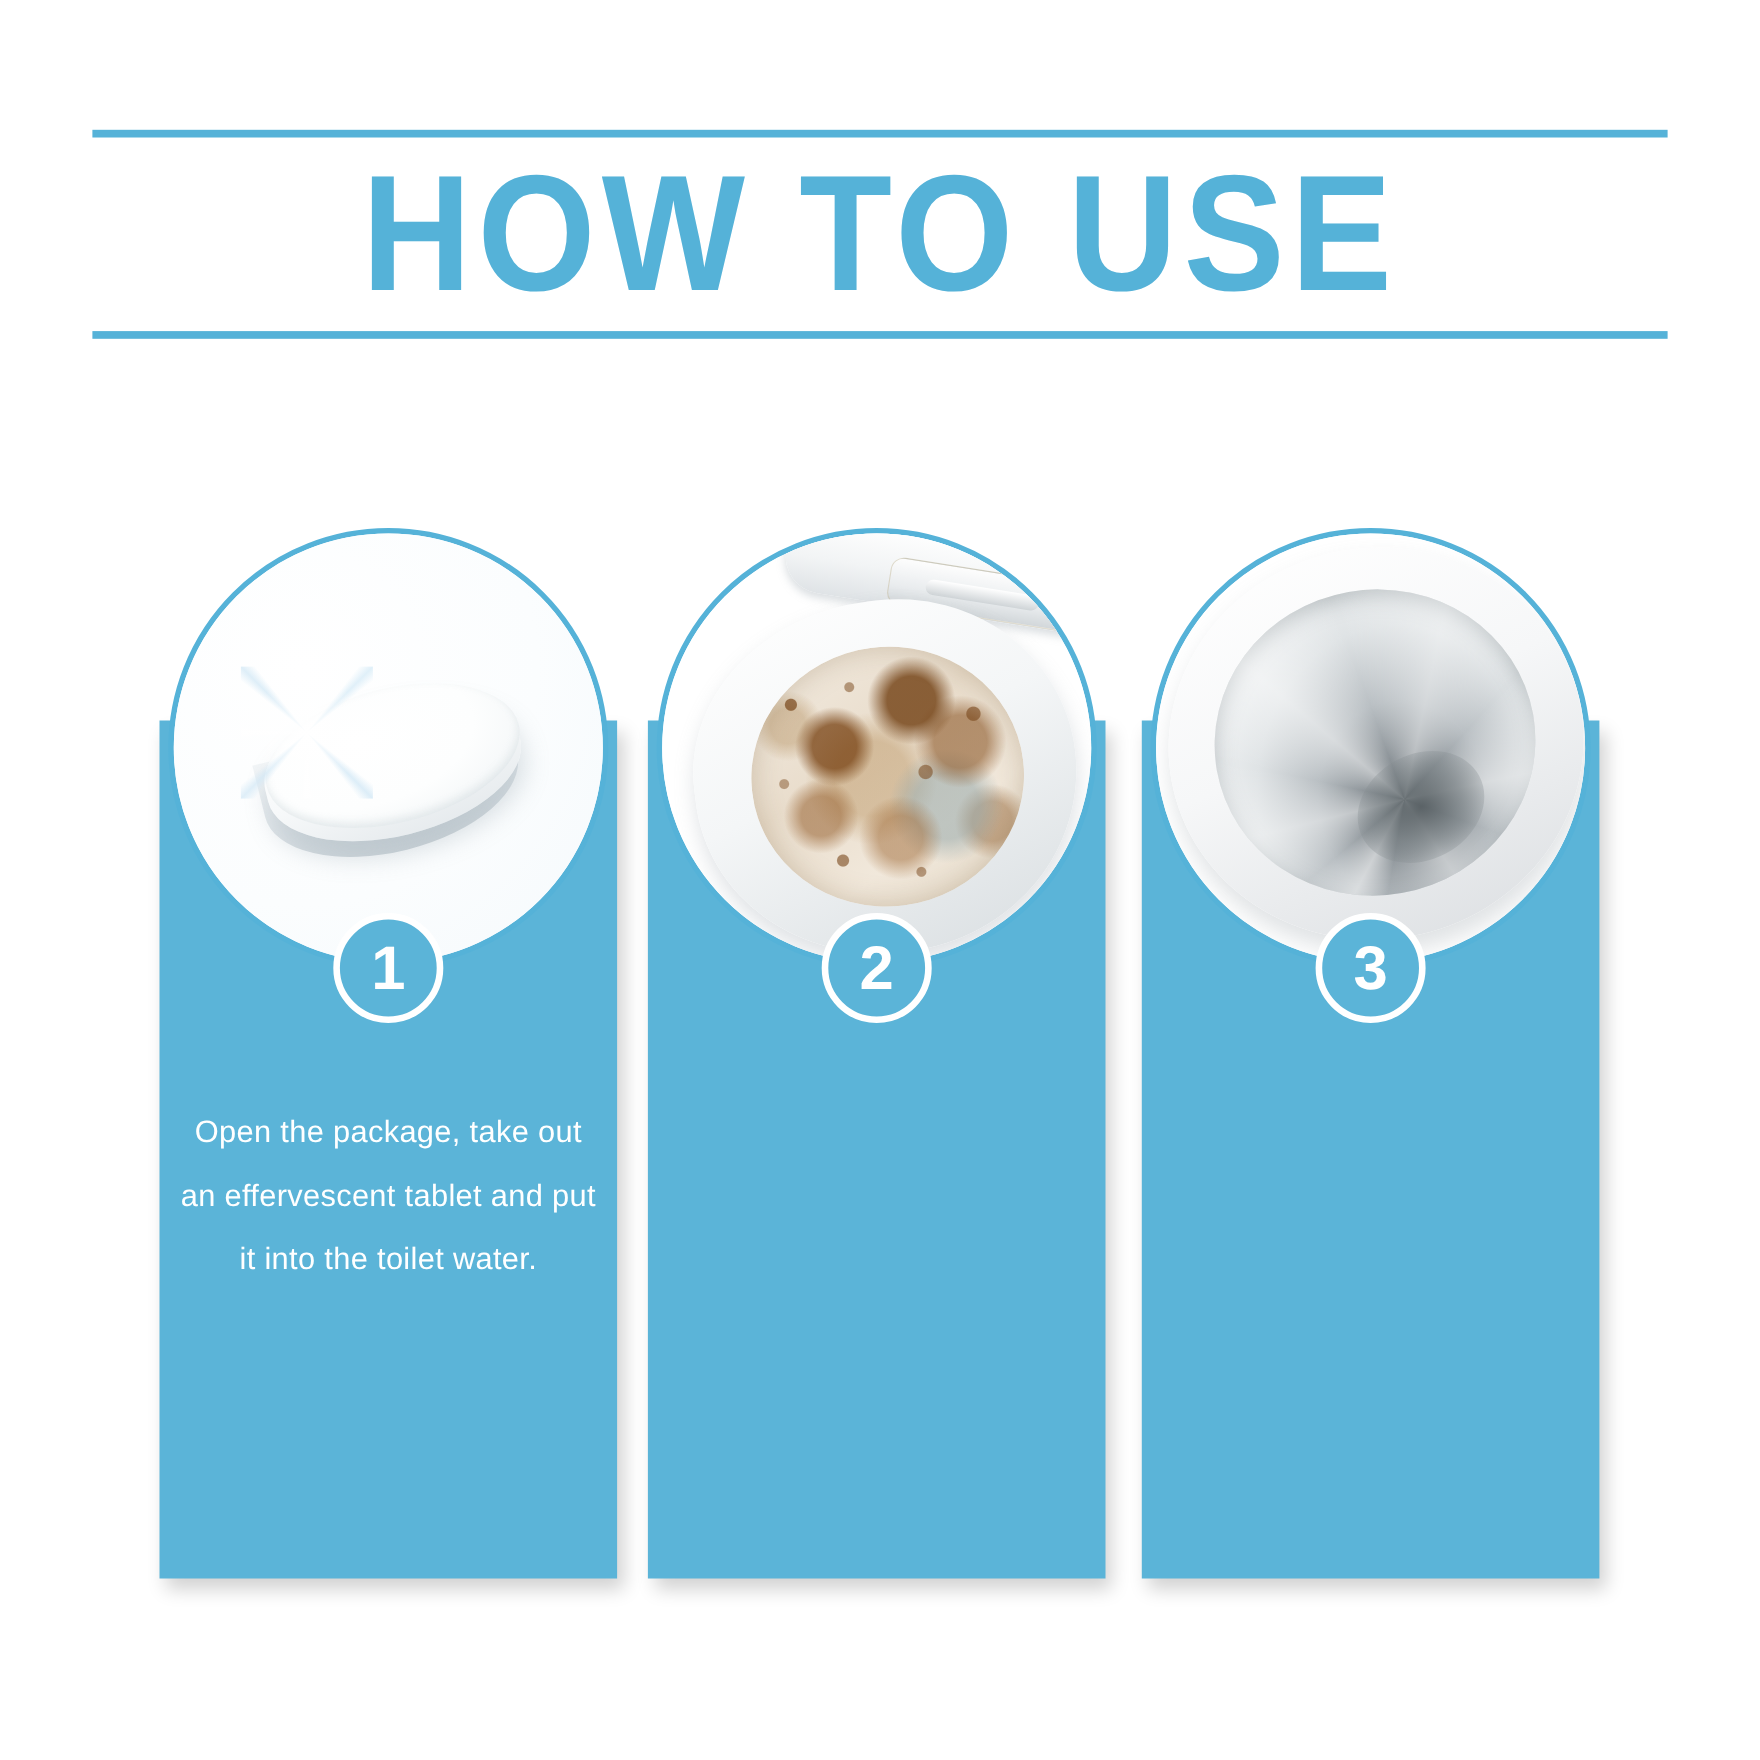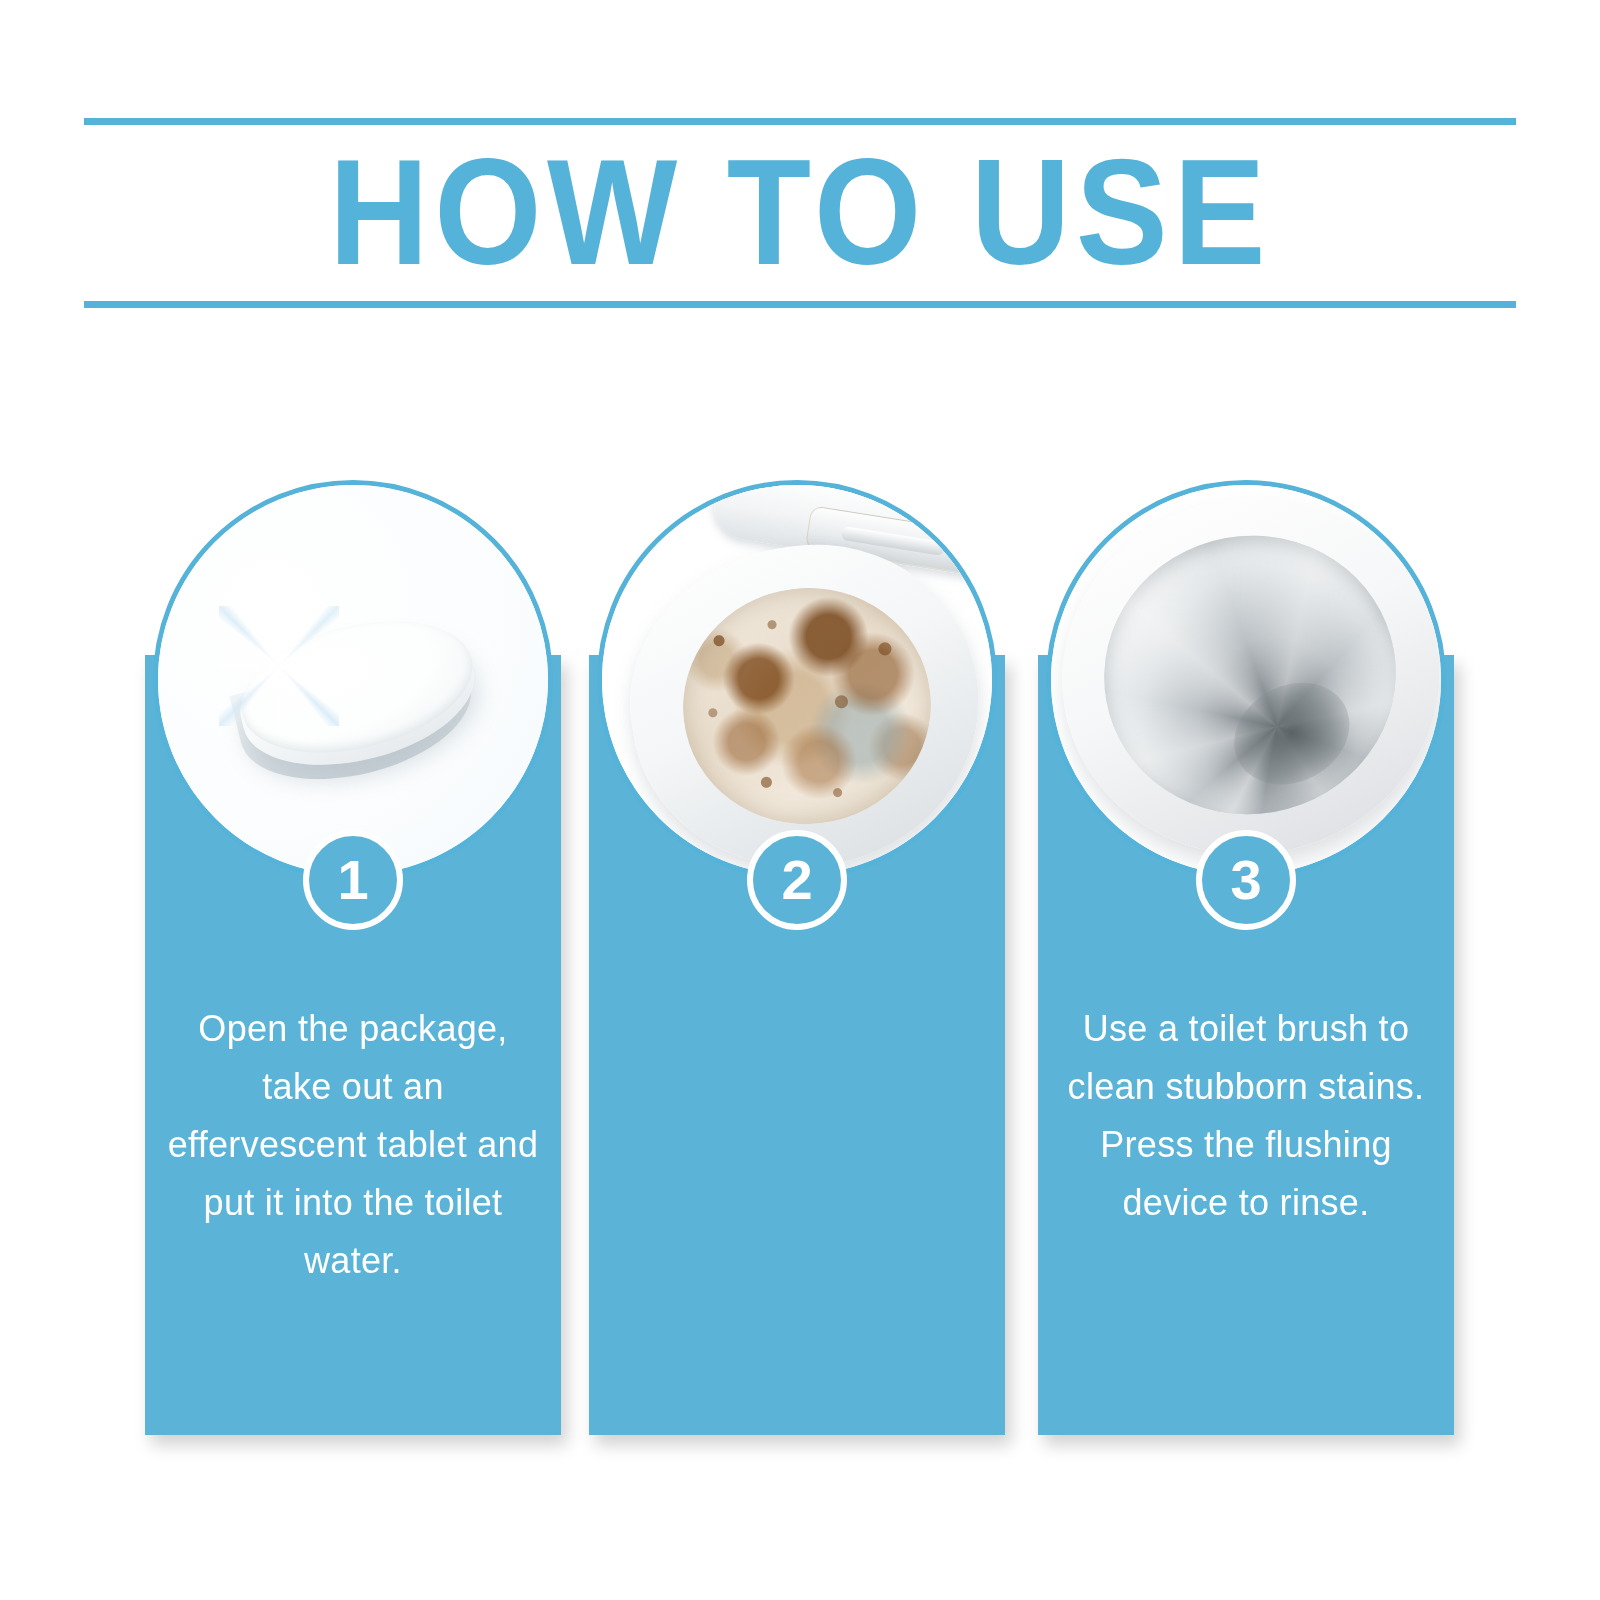--- a/index.html
+++ b/index.html
@@ -81,21 +81,21 @@
     box-shadow: 6px 10px 16px rgba(0,0,0,0.18);
   }
 
   .caption {
     position: absolute;
     left: 18px;
     top: 520px;
     width: 380px;
     text-align: center;
     color: #ffffff;
-    font-size: 36px;
+    font-size: 28px;
     line-height: 58px;
     font-weight: 400;
     letter-spacing: 0.3px;
   }
 
   
   .photo-circle {
     position: absolute;
     left: 8px;
     top: 0px;
@@ -409,16 +409,15 @@
             <div class="vortex"></div>
           </div>
         </div>
       </div>
     </div>
 
     <div class="badge">
       <span class="badge-num">3</span>
     </div>
 
-    <div class="caption">Use a toilet brush to clean stubborn stains. Press the flushing device to rinse.</div>
   </div>
 
 </div>
 
 </body></html>

